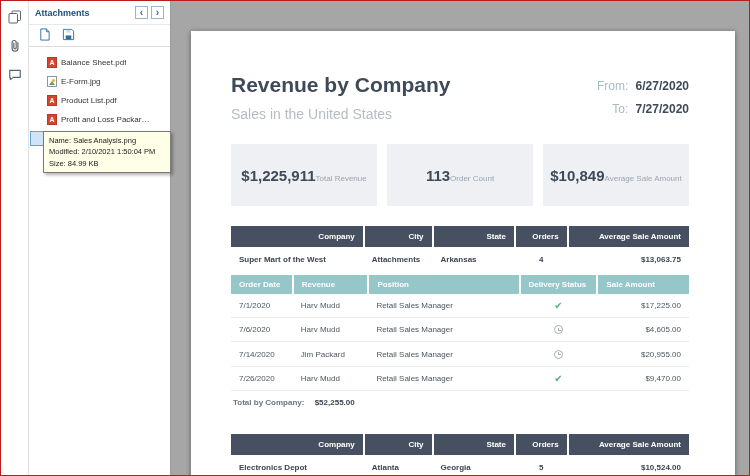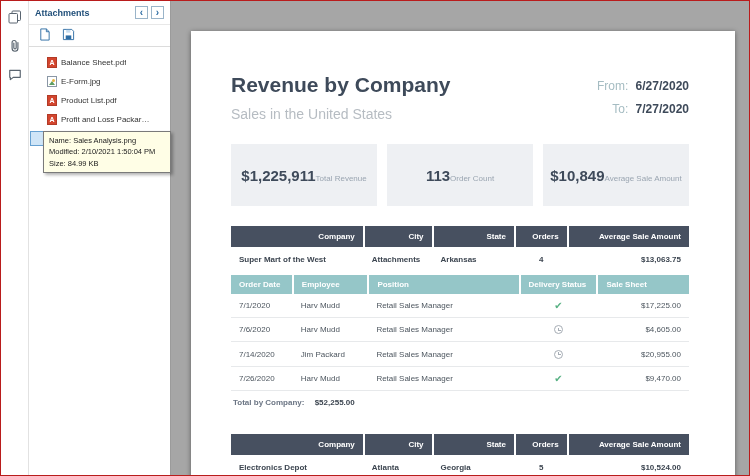--- a/index.html
+++ b/index.html
@@ -232,24 +232,24 @@
           <colgroup>
               <col style="width:13.5%">
               <col style="width:16.5%">
               <col style="width:33%">
               <col style="width:17%">
               <col style="width:20%">
             </colgroup>
           <thead>
               <tr>
             <th>Order Date</th>
-            <th>Employee</th>
+            <th>Revenue</th>
             <th>Position</th>
             <th>Delivery Status</th>
-            <th>Sale Sheet</th>
+            <th>Sale Amount</th>
           </tr>
             </thead>
           <tbody>
             <tr>
               <td>7/1/2020</td>
               <td>Harv Mudd</td>
               <td>Retail Sales Manager</td>
               <td class="ctr"><span class="st st-check"></span></td>
               <td class="rgt">$17,225.00</td>
             </tr>

